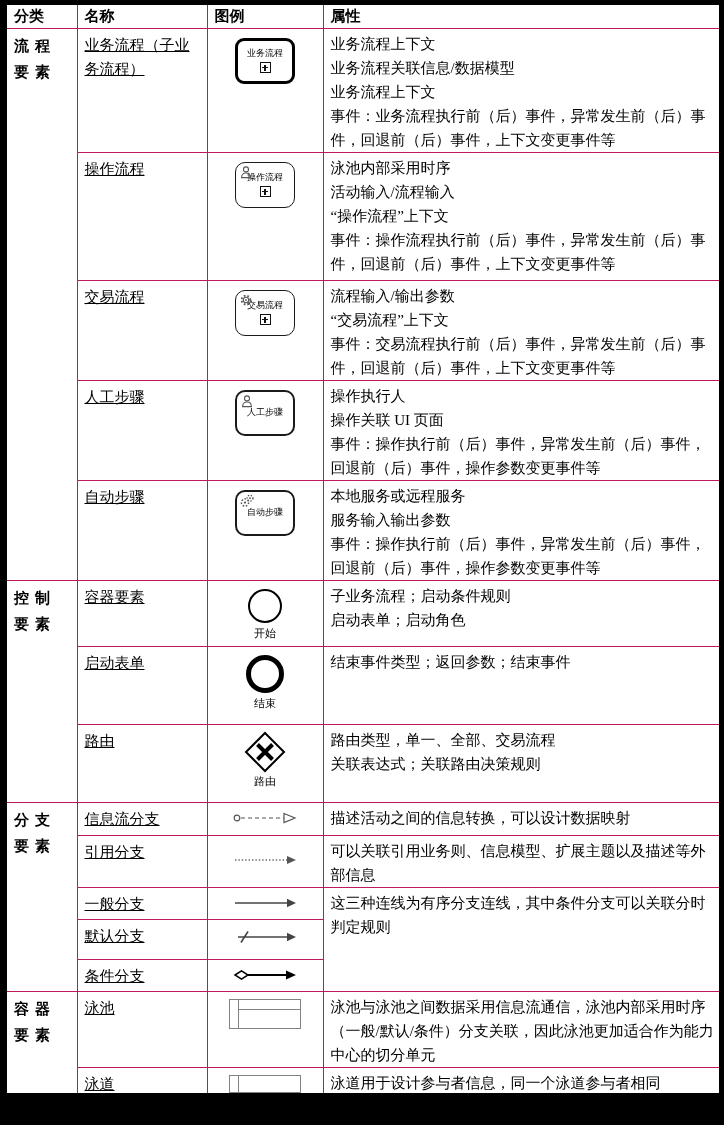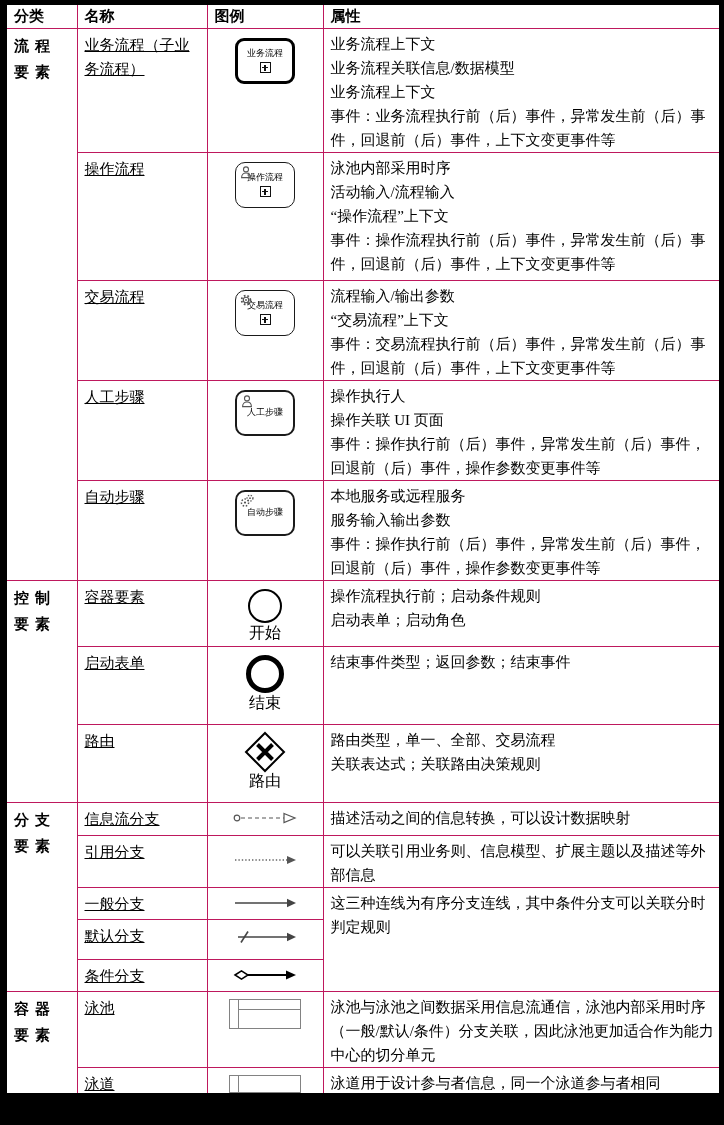--- a/index.html
+++ b/index.html
@@ -22,21 +22,21 @@
   .task.thick{border-width:3px;border-color:#000;border-radius:9px;}
   .task-label{font-size:9px;line-height:11px;letter-spacing:0;white-space:nowrap;}
   .badge{position:absolute;top:2px;left:3px;width:14px;height:14px;}
   .expand{position:relative;width:11px;height:11px;border:1.2px solid #111;margin-top:3px;box-sizing:border-box;background:#fff;}
   .expand::before{content:"";position:absolute;left:1.5px;right:1.5px;top:50%;height:1.2px;margin-top:-0.6px;background:#111;}
   .expand::after{content:"";position:absolute;top:1.5px;bottom:1.5px;left:50%;width:1.2px;margin-left:-0.6px;background:#111;}
   
   .evwrap{display:inline-flex;flex-direction:column;align-items:center;margin-top:8px;}
   .circle{width:34px;height:34px;border:2px solid #000;border-radius:50%;background:#fff;box-sizing:border-box;}
   .circle.thick{width:38px;height:38px;border-width:5px;}
-  .ev-label{font-size:16px;line-height:14px;margin-top:3px;}
+  .ev-label{font-size:11px;line-height:14px;margin-top:3px;}
   
   .arrowwrap{display:inline-block;margin-top:9px;}
   .arrowwrap.tight{margin-top:7px;}
   
   .pool{position:relative;display:inline-block;width:72px;height:30px;border:1.2px solid #828282;margin-top:7px;background:#fff;box-sizing:border-box;}
   .pool .bar{position:absolute;left:0;top:0;bottom:0;width:8px;border-right:1.2px solid #828282;}
   .pool .split{position:absolute;left:8px;right:0;top:9px;height:0;border-top:1.2px solid #828282;}
   .lane{position:relative;display:inline-block;width:72px;height:18px;border:1.2px solid #828282;margin-top:7px;background:#fff;box-sizing:border-box;}
   .lane .bar{position:absolute;left:0;top:0;bottom:0;width:8px;border-right:1.2px solid #828282;}
 </style>
@@ -158,21 +158,21 @@
   <tr style="height:66px">
     <td class="cat" rowspan="3">控制要素</td>
     <td class="name">容器要素</td>
     <td class="iconcell">
       <div class="evwrap">
         <div class="circle"></div>
         <span class="ev-label">开始</span>
       </div>
     </td>
     <td class="attrs">
-      <p>操作流程执行前；启动条件规则</p>
+      <p>子业务流程；启动条件规则</p>
       <p>启动表单；启动角色</p>
     </td>
   </tr>
 
   <tr style="height:78px">
     <td class="name">启动表单</td>
     <td class="iconcell">
       <div class="evwrap">
         <div class="circle thick"></div>
         <span class="ev-label">结束</span>

